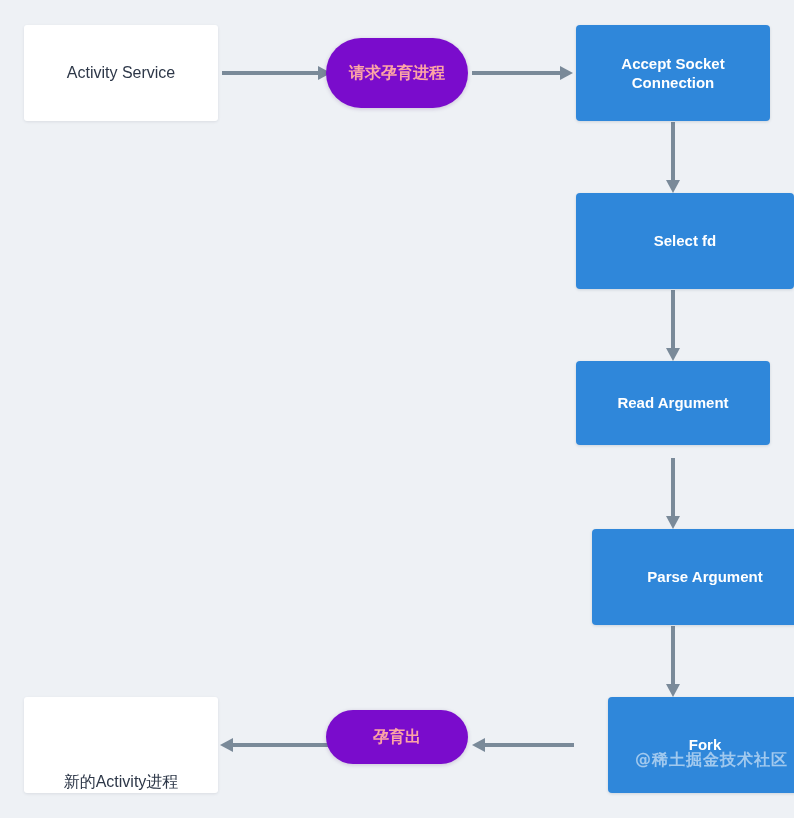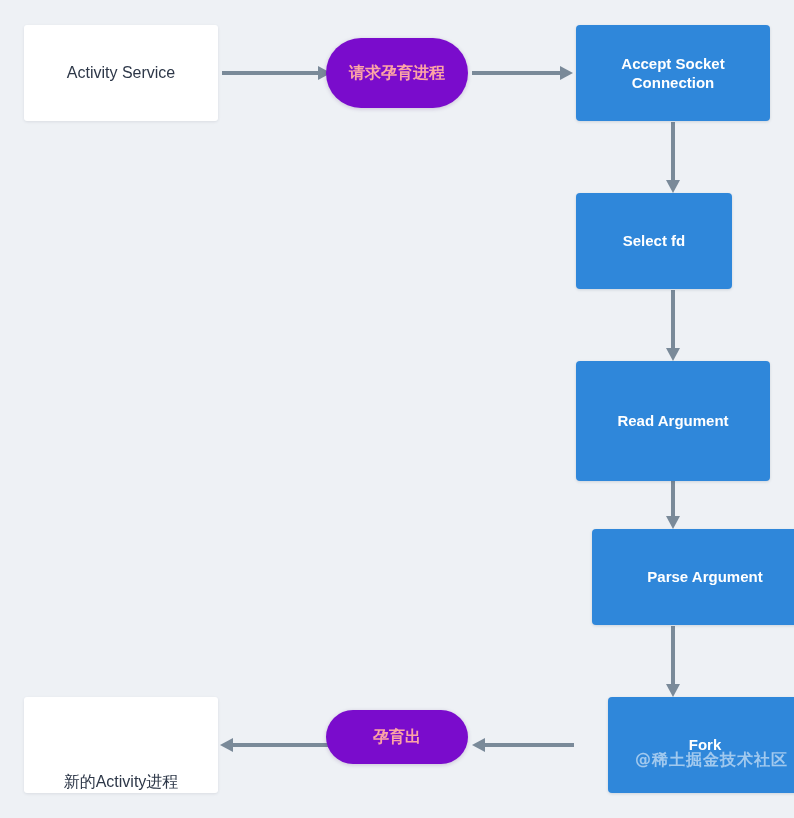--- a/index.html
+++ b/index.html
@@ -152,25 +152,25 @@
 
   <div class="node node-purple" style="left:326px; top:38px; width:142px; height:70px;">
     <span class="node-label">请求孕育进程</span>
   </div>
 
   <div class="node node-blue" style="left:576px; top:25px; width:194px; height:96px;">
     <span class="node-label">Accept Socket
 Connection</span>
   </div>
 
-  <div class="node node-blue" style="left:576px; top:193px; width:156px; height:96px;">
+  <div class="node node-blue" style="left:576px; top:193px; width:218px; height:96px;">
     <span class="node-label">Select fd</span>
   </div>
 
-  <div class="node node-blue" style="left:576px; top:361px; width:194px; height:120px;justify-content:center;">
+  <div class="node node-blue" style="left:576px; top:361px; width:194px; height:84px;justify-content:center;">
     <span class="node-label">Read Argument</span>
   </div>
 
   <div class="node node-blue" style="left:592px; top:529px; width:226px; height:96px;">
     <span class="node-label">Parse Argument</span>
   </div>
 
   <div class="node node-blue" style="left:608px; top:697px; width:194px; height:96px;">
     <span class="node-label">Fork</span>
     <div id="watermark">@稀土掘金技术社区</div>

